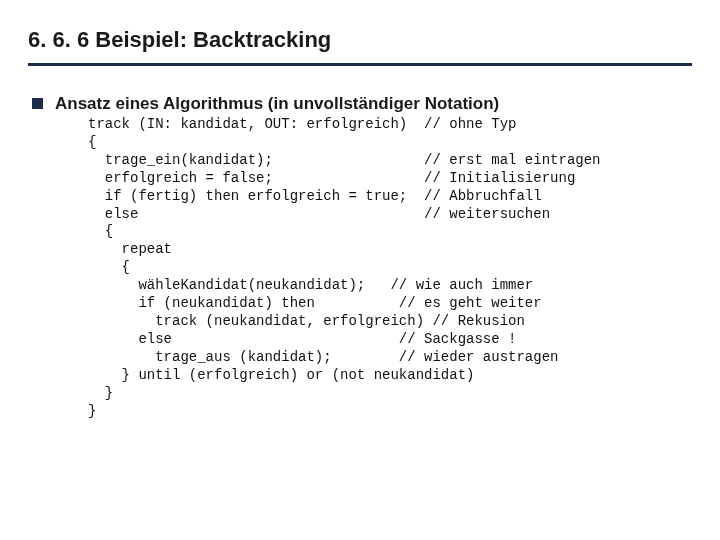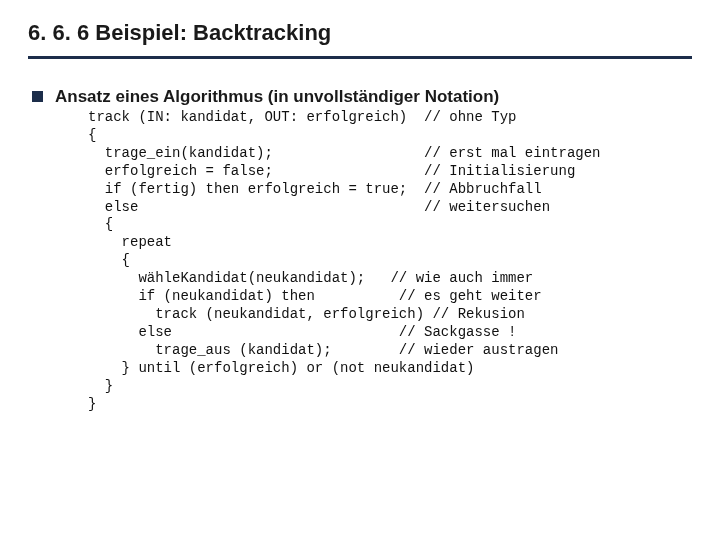--- a/index.html
+++ b/index.html
@@ -9,21 +9,21 @@
     height: 540px;
     background: #ffffff;
     font-family: Arial, Helvetica, sans-serif;
     color: #000;
     overflow: hidden;
   }
   .slide {
     box-sizing: border-box;
     width: 720px;
     height: 540px;
-    padding: 20px 28px 20px 28px;
+    padding: 27px 28px 20px 28px;
   }
   .title {
     font-size: 22px;
     font-weight: bold;
     color: #1a1a1a;
     margin: 0 0 10px 0;
   }
   .rule {
     border: none;
     border-top: 3px solid #1c2d4a;

